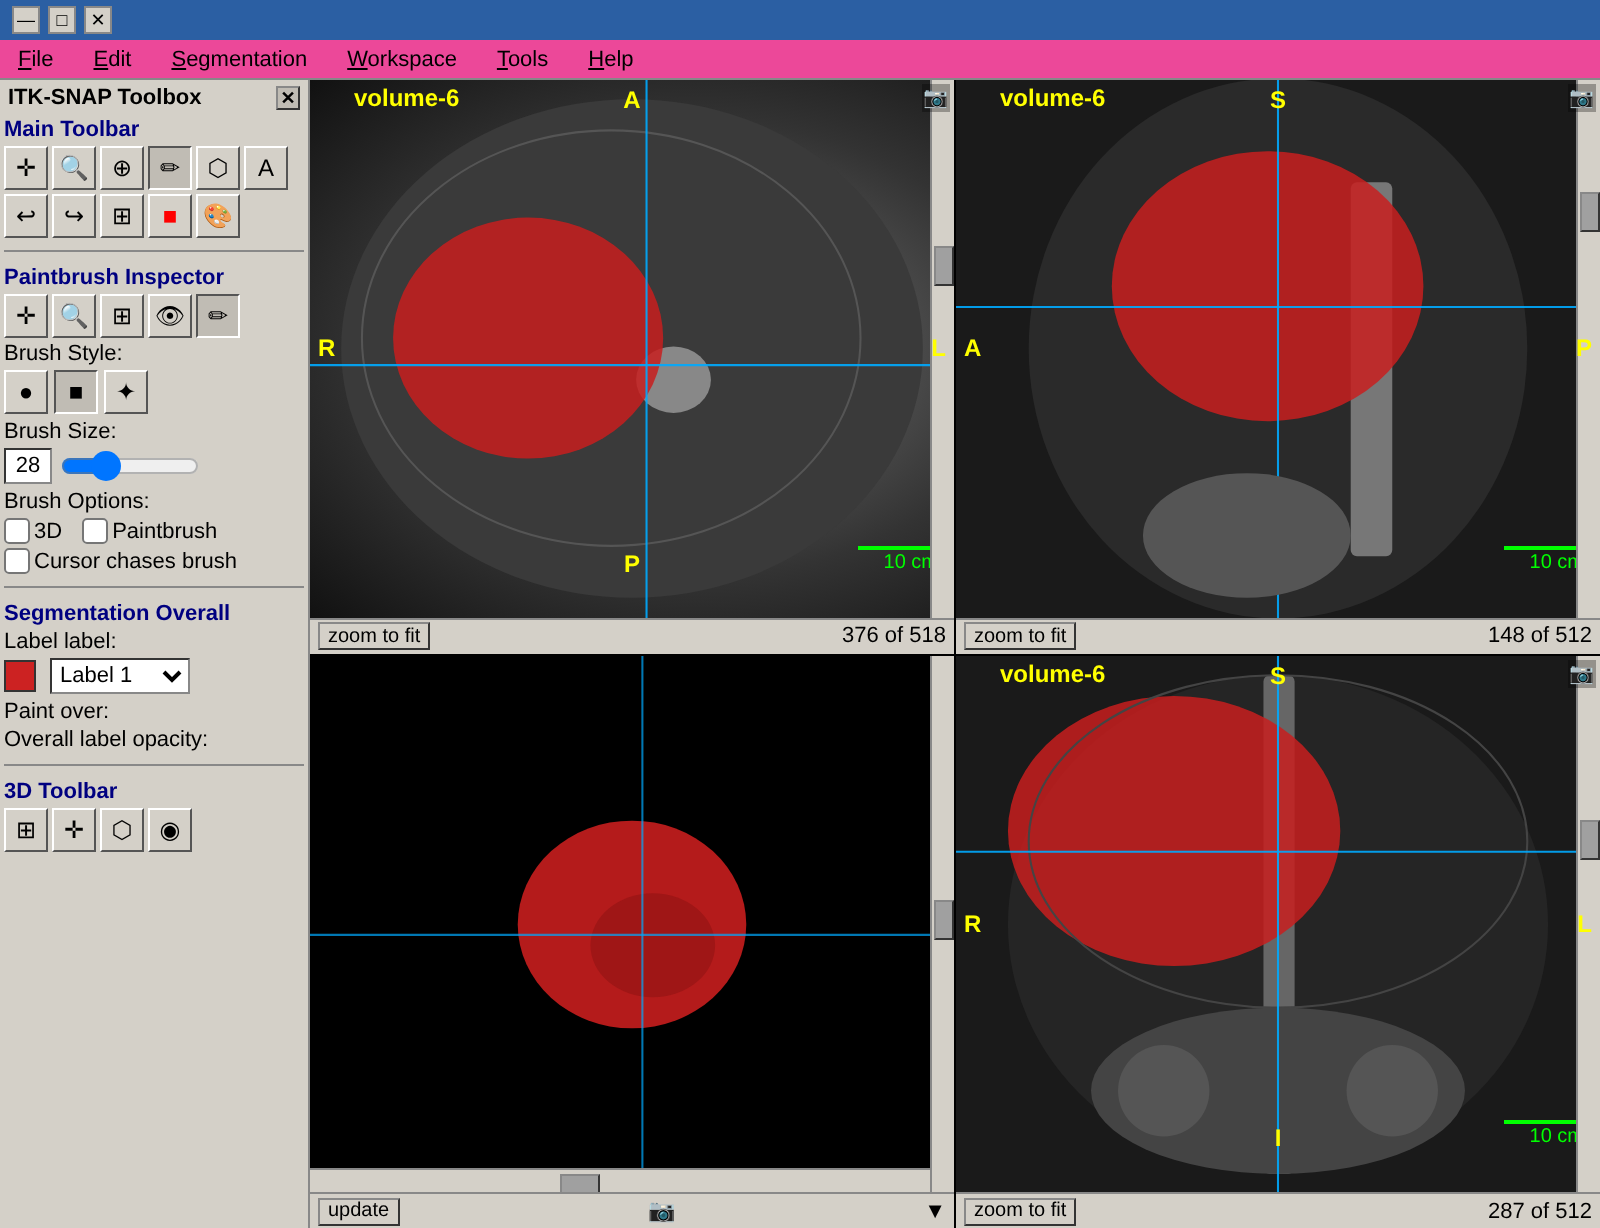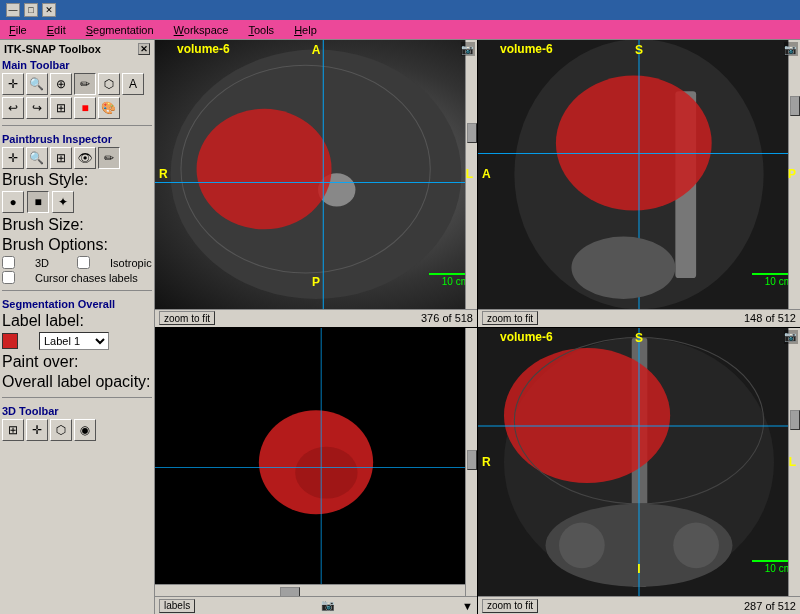--- a/index.html
+++ b/index.html
@@ -95,21 +95,21 @@
       border-bottom-color: #fff;
       border-right-color: #fff;
       background: #c0bcb4;
     }
     .divider {
       border: none;
       border-top: 1px solid #888;
       margin: 4px 0;
     }
     .label-small {
-      font-size: 16px;
+      font-size: 11px;
       margin-bottom: 2px;
     }
     
     .brush-style-row { display: flex; gap: 3px; margin-bottom: 3px; }
     
     .brush-size-row {
       display: flex; align-items: center; gap: 4px; margin-bottom: 3px;
     }
     .brush-size-num {
       width: 24px; height: 18px;
@@ -118,26 +118,26 @@
       text-align: center;
       font-size: 11px;
       display: flex; align-items: center; justify-content: center;
     }
     input[type=range] {
       width: 70px; height: 14px;
       cursor: pointer;
     }
     
     .checkbox-row {
-      display: flex; align-items: center; gap: 20px; margin-bottom: 2px;
+      display: flex; align-items: center; gap: 2px; margin-bottom: 2px;
     }
     input[type=checkbox] { cursor: pointer; }
     
     .label-select-row {
-      display: flex; align-items: center; gap: 21px; margin-bottom: 3px;
+      display: flex; align-items: center; gap: 7px; margin-bottom: 3px;
     }
     .color-swatch {
       width: 16px; height: 16px;
       border: 1px solid #333;
       display: inline-block;
     }
     select {
       height: 18px;
       font-size: 11px;
       background: white;
@@ -379,31 +379,35 @@
         </div>
       <div class="tool-btn active">
           <span>■</span>
         </div>
       <div class="tool-btn">
           <span>✦</span>
         </div>
     </div>
 
     <div class="label-small">Brush Size:</div>
+    <div class="brush-size-row">
+      <div class="brush-size-num">28</div>
+      <input type="range" min="1" max="100" value="28" style="">
+    </div>
 
     <div class="label-small">Brush Options:</div>
     <div class="checkbox-row">
       <input type="checkbox" style="">
       <span>3D</span>
       <input type="checkbox" style="margin-left: 8px;">
-      <span>Isotropic</span>
+      <span>Paintbrush</span>
     </div>
     <div class="checkbox-row">
       <input type="checkbox" style="">
-      <span>Cursor chases labels</span>
+      <span>Cursor chases brush</span>
     </div>
 
     <hr class="divider">
 
     <div class="panel-section-title">Segmentation Overall</div>
     <div class="label-small">Label label:</div>
     <div class="label-select-row">
       <span class="color-swatch" style="background:#cc2222;"></span>
       <select>
         <option>Label 1</option>
@@ -522,21 +526,21 @@
           </svg>
           <div style="position:absolute;right:0;top:0;bottom:0;width:12px;background:#d4d0c8;border-left:1px solid #888;">
             <div style="width:10px;height:20px;background:#a0a0a0;border:1px outset #888;margin:2px auto;position:absolute;top:45%;left:1px;"></div>
           </div>
 
           <div style="position:absolute;left:0;right:12px;bottom:0;height:12px;background:#d4d0c8;border-top:1px solid #888;">
             <div style="height:10px;width:20px;background:#a0a0a0;border:1px outset #888;margin:1px;position:absolute;left:40%;top:1px;"></div>
           </div>
         </div>
         <div class="viewport-status">
-          <button class="zoom-fit-btn">labels</button>
+          <button class="zoom-fit-btn">update</button>
           <span>📷</span>
           <span>▼</span>
         </div>
       </div>
 
       <div style="display:flex;flex-direction:column;background:#000;">
         <div class="viewport ct-bottom-right" style="flex:1;position:relative;">
           <svg class="vp-bg" viewBox="0 0 310 260" preserveAspectRatio="xMidYMid slice">
 
             <rect x="0" y="0" width="310" height="260" fill="#1a1a1a"></rect>

